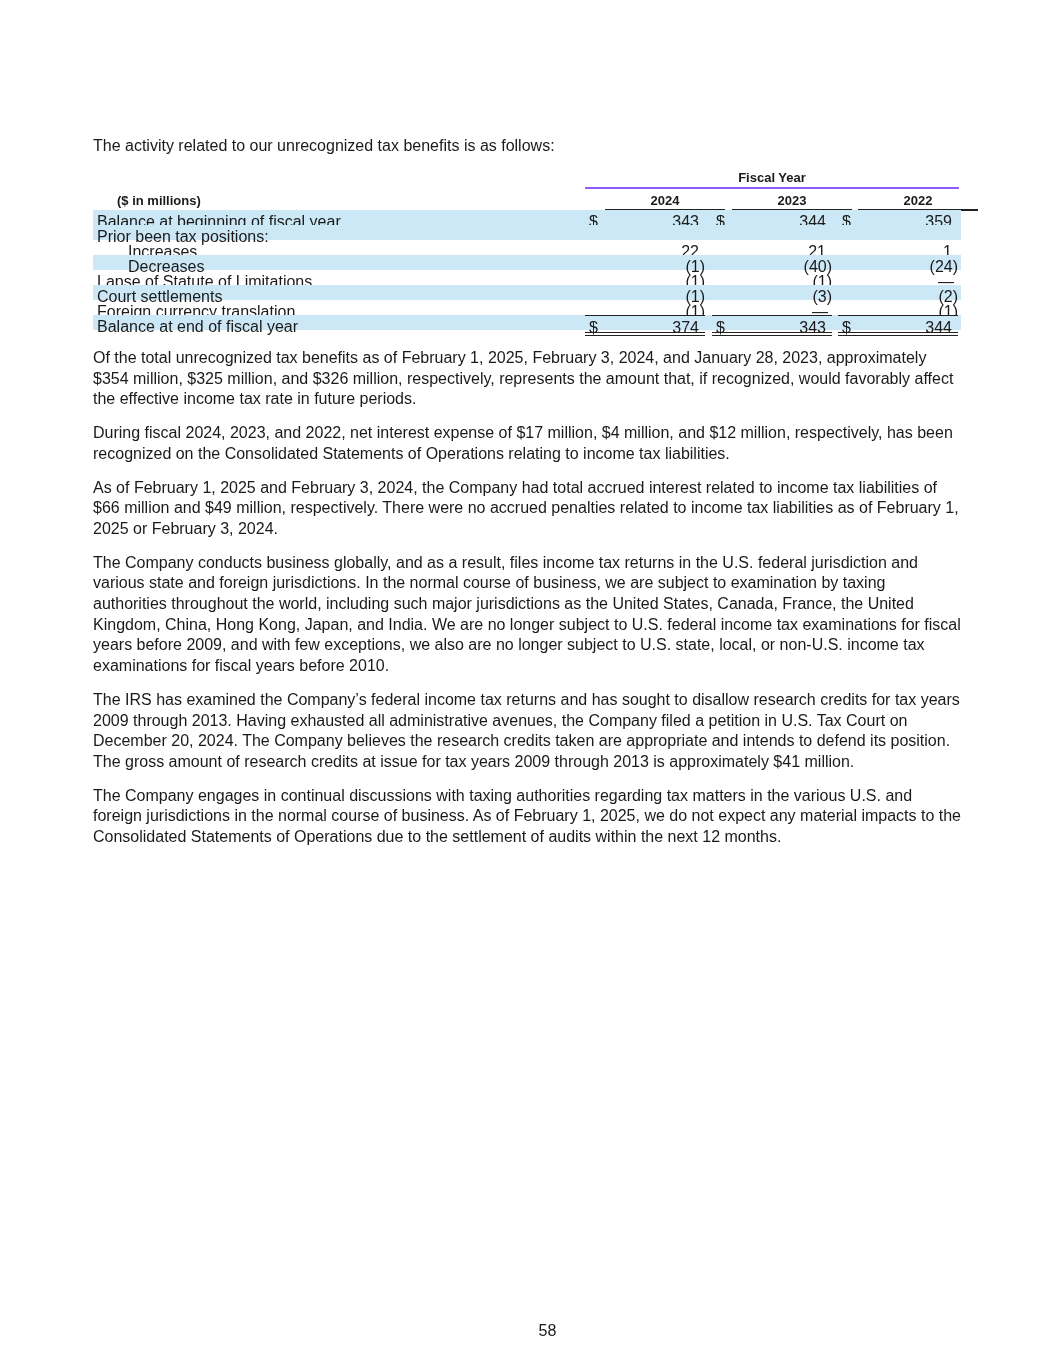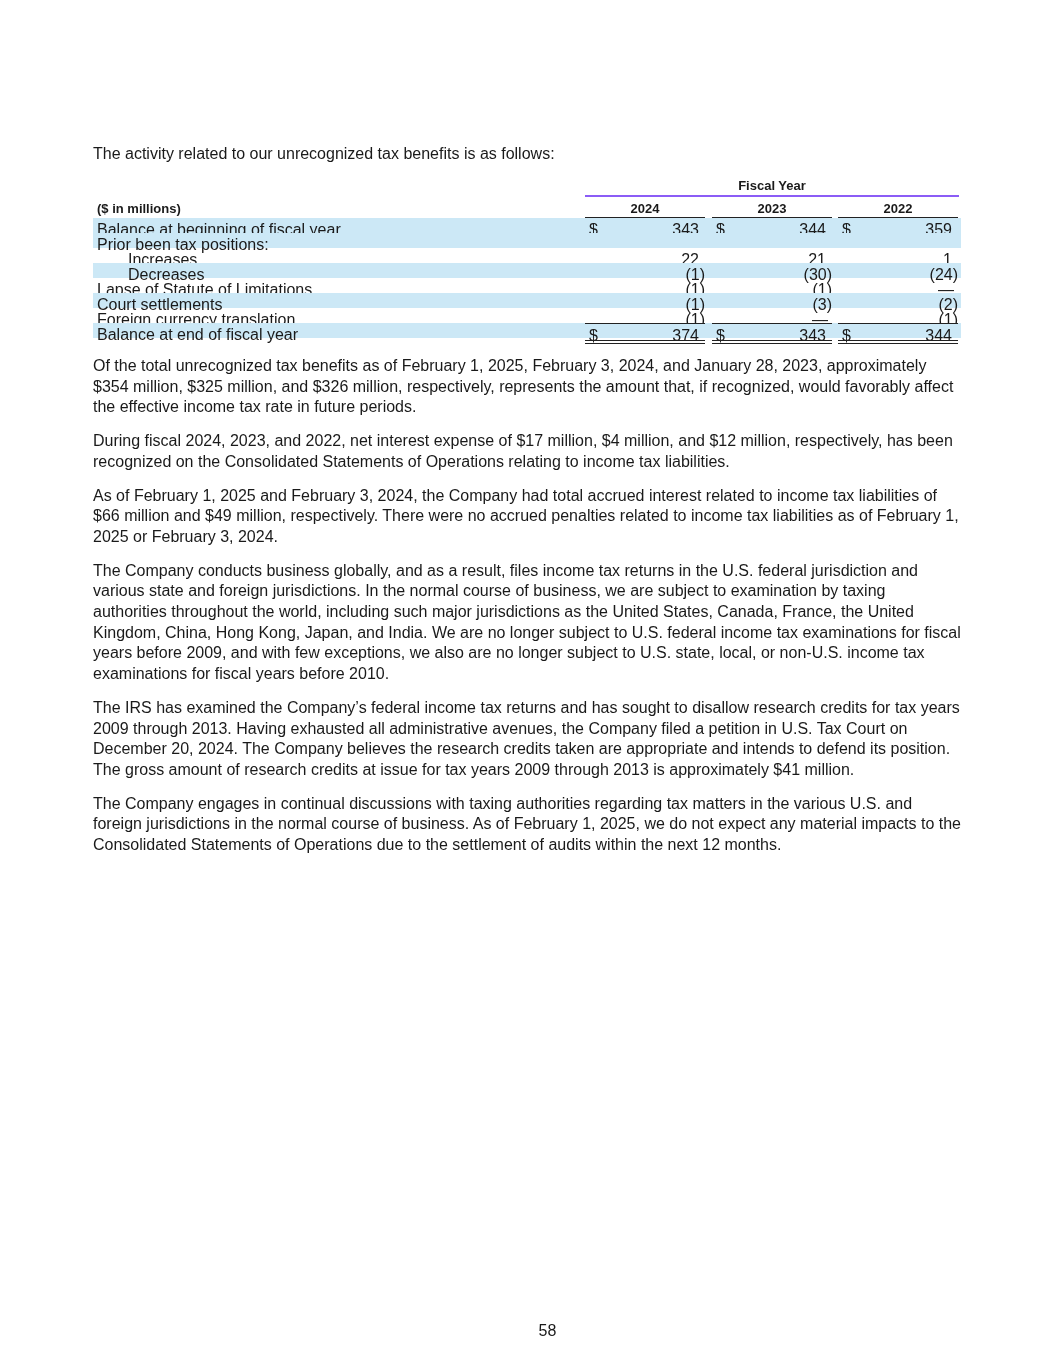--- a/index.html
+++ b/index.html
@@ -10,21 +10,21 @@
     body {
       width: 1055px;
       height: 1365px;
       position: relative;
       font-family: "Liberation Sans", sans-serif;
       color: #1a1a1a;
     }
     .page {
       position: absolute;
       left: 93px;
-      top: 144px;
+      top: 136px;
       width: 868px;
     }
     .intro {
       font-size: 16px;
       line-height: 20px;
       margin: 0 0 14px 0;
     }
     
     .tbl {
       position: relative;
@@ -43,20 +43,21 @@
       height: 17px;
       font-size: 13px;
       font-weight: bold;
       text-align: center;
       border-bottom: 2px solid #8b5cf6;
       line-height: 16px;
     }
     .units-row {
       position: relative;
       height: 20px;
+      margin-left: 20px;
     }
     .units {
       position: absolute;
       left: 4px;
       top: 3px;
       font-size: 13px;
       font-weight: bold;
     }
     .yr {
       position: absolute;
@@ -190,21 +191,21 @@
           <span class="val">1</span>
         </div>
     </div>
 
     <div class="row shaded">
       <span class="label indent">Decreases</span>
       <div class="cell c0">
           <span class="val paren">(1)</span>
         </div>
       <div class="cell c1">
-          <span class="val paren">(30)</span>
+          <span class="val paren">(40)</span>
         </div>
       <div class="cell c2">
           <span class="val paren">(24)</span>
         </div>
     </div>
 
     <div class="row">
       <span class="label">Lapse of Statute of Limitations</span>
       <div class="cell c0">
           <span class="val paren">(1)</span>

